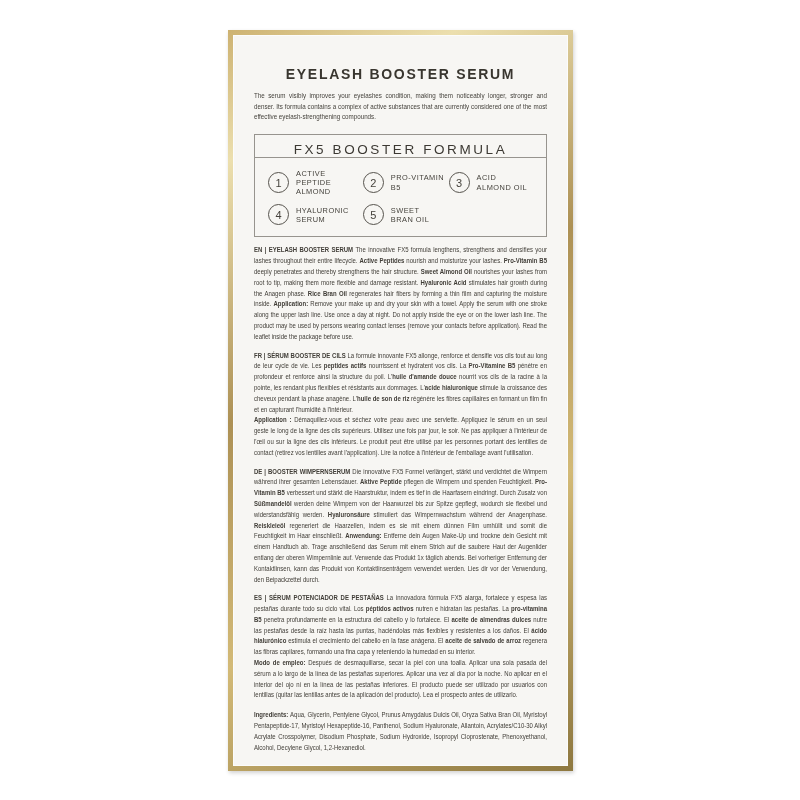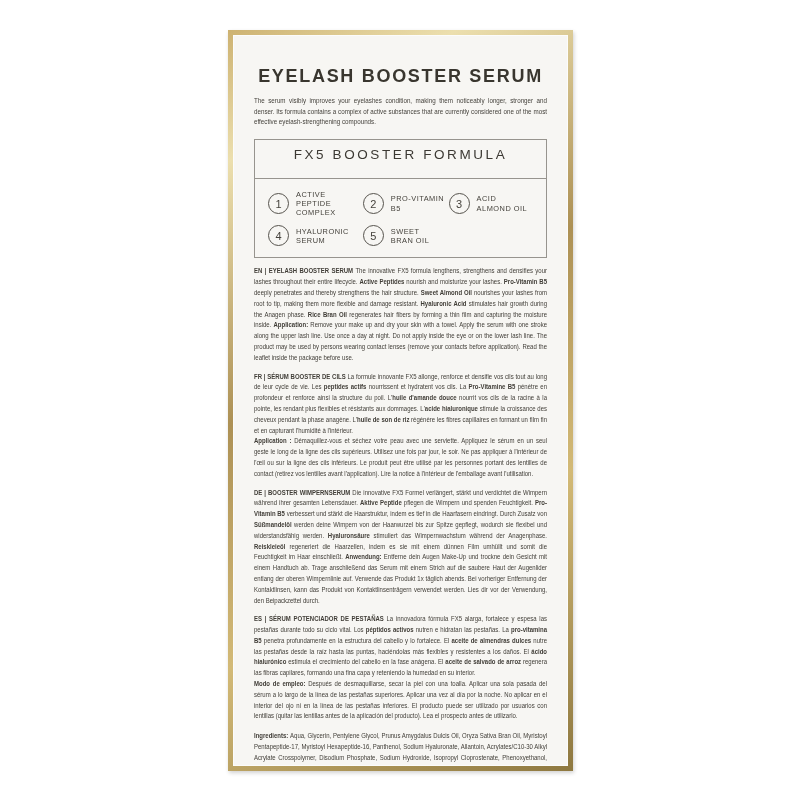--- a/index.html
+++ b/index.html
@@ -14,32 +14,32 @@
     background:linear-gradient(150deg,#cdb271 0%,#ecdfae 14%,#ad9155 42%,#d3ba77 68%,#8e7840 100%);
     box-shadow:1px 2px 4px rgba(0,0,0,.18);
   }
   .label-inner {
     width:100%; height:100%; box-sizing:border-box; overflow:hidden;
     background:#f7f6f3; padding:18px 21px 0 21px;
     box-shadow:inset 0 0 0 1px rgba(255,255,255,.65);
   }
   .product-title {
     margin:13px 0 0 0; text-align:center;
-    font-size:18px; font-weight:700; letter-spacing:1.7px; color:#39362f;
+    font-size:14px; font-weight:700; letter-spacing:1.7px; color:#39362f;
   }
   
   .txt { transform:scaleX(0.8); transform-origin:0 0; width:125%; }
   .intro {
     margin:9px 0 0 0; font-size:7.8px; line-height:10.6px;
     text-align:justify; color:#45423c;
   }
   .fbox { margin-top:11px; border:1px solid #97948e; }
   .fbox-title {
     text-align:center; font-size:13.5px; font-weight:400; letter-spacing:2.6px;
-    color:#3c3933; padding:7px 0 16px 0; border-bottom:1px solid #97948e;
+    color:#3c3933; padding:7px 0 0 0; border-bottom:1px solid #97948e;
   }
   .fbox-grid {
     display:grid; grid-template-columns:1.06fr 0.96fr 1fr;
     row-gap:8px; padding:11px 8px 11px 13px;
   }
   .fitem { display:flex; align-items:center; gap:7px; }
   .fnum {
     width:19px; height:19px; flex:0 0 auto; border:1px solid #56534d; border-radius:50%;
     display:flex; align-items:center; justify-content:center;
     font-size:11px; font-weight:400; color:#45423c;
@@ -61,21 +61,21 @@
     <h1 class="product-title">EYELASH BOOSTER SERUM</h1>
 
     <p class="intro txt">The serum visibly improves your eyelashes condition, making them noticeably longer, stronger and denser. Its formula contains a complex of active substances that are currently considered one of the most effective eyelash-strengthening compounds.</p>
 
     <div class="fbox">
       <div class="fbox-title">FX5 BOOSTER FORMULA</div>
       <div class="fbox-grid">
 
         <div class="fitem">
           <span class="fnum">1</span>
-          <span class="flabel"><span>ACTIVE PEPTIDE</span><br><span>COMPLEX</span></span>
+          <span class="flabel"><span>ACTIVE PEPTIDE</span><br><span>ALMOND</span></span>
         </div>
 
         <div class="fitem">
           <span class="fnum">2</span>
           <span class="flabel"><span>PRO-VITAMIN</span><br><span>B5</span></span>
         </div>
 
         <div class="fitem">
           <span class="fnum">3</span>
           <span class="flabel"><span>ACID</span><br><span>ALMOND OIL</span></span>

